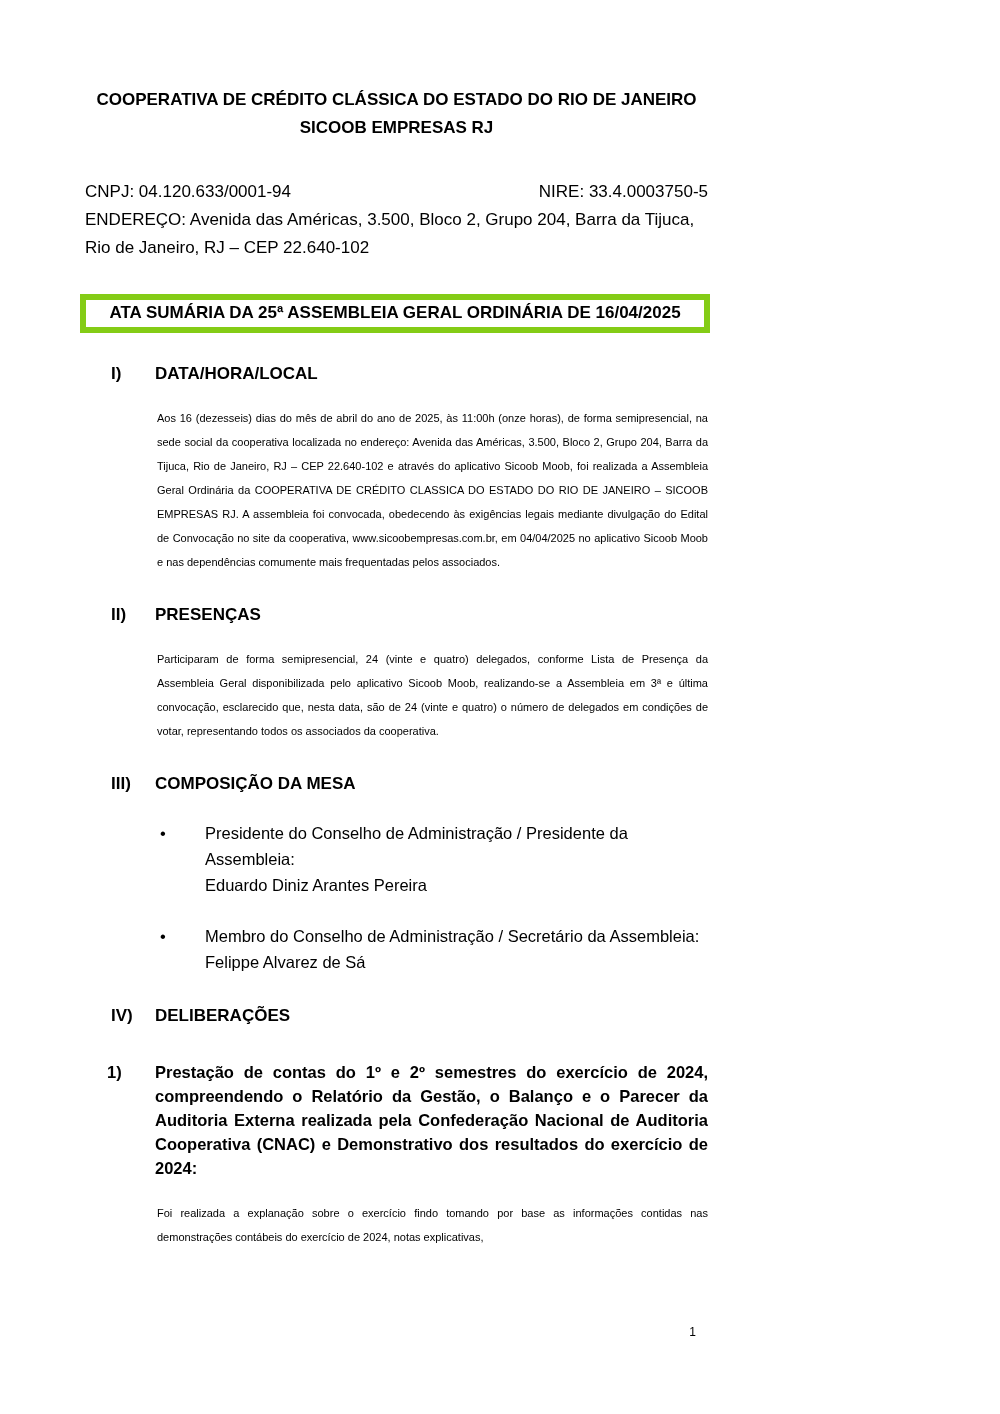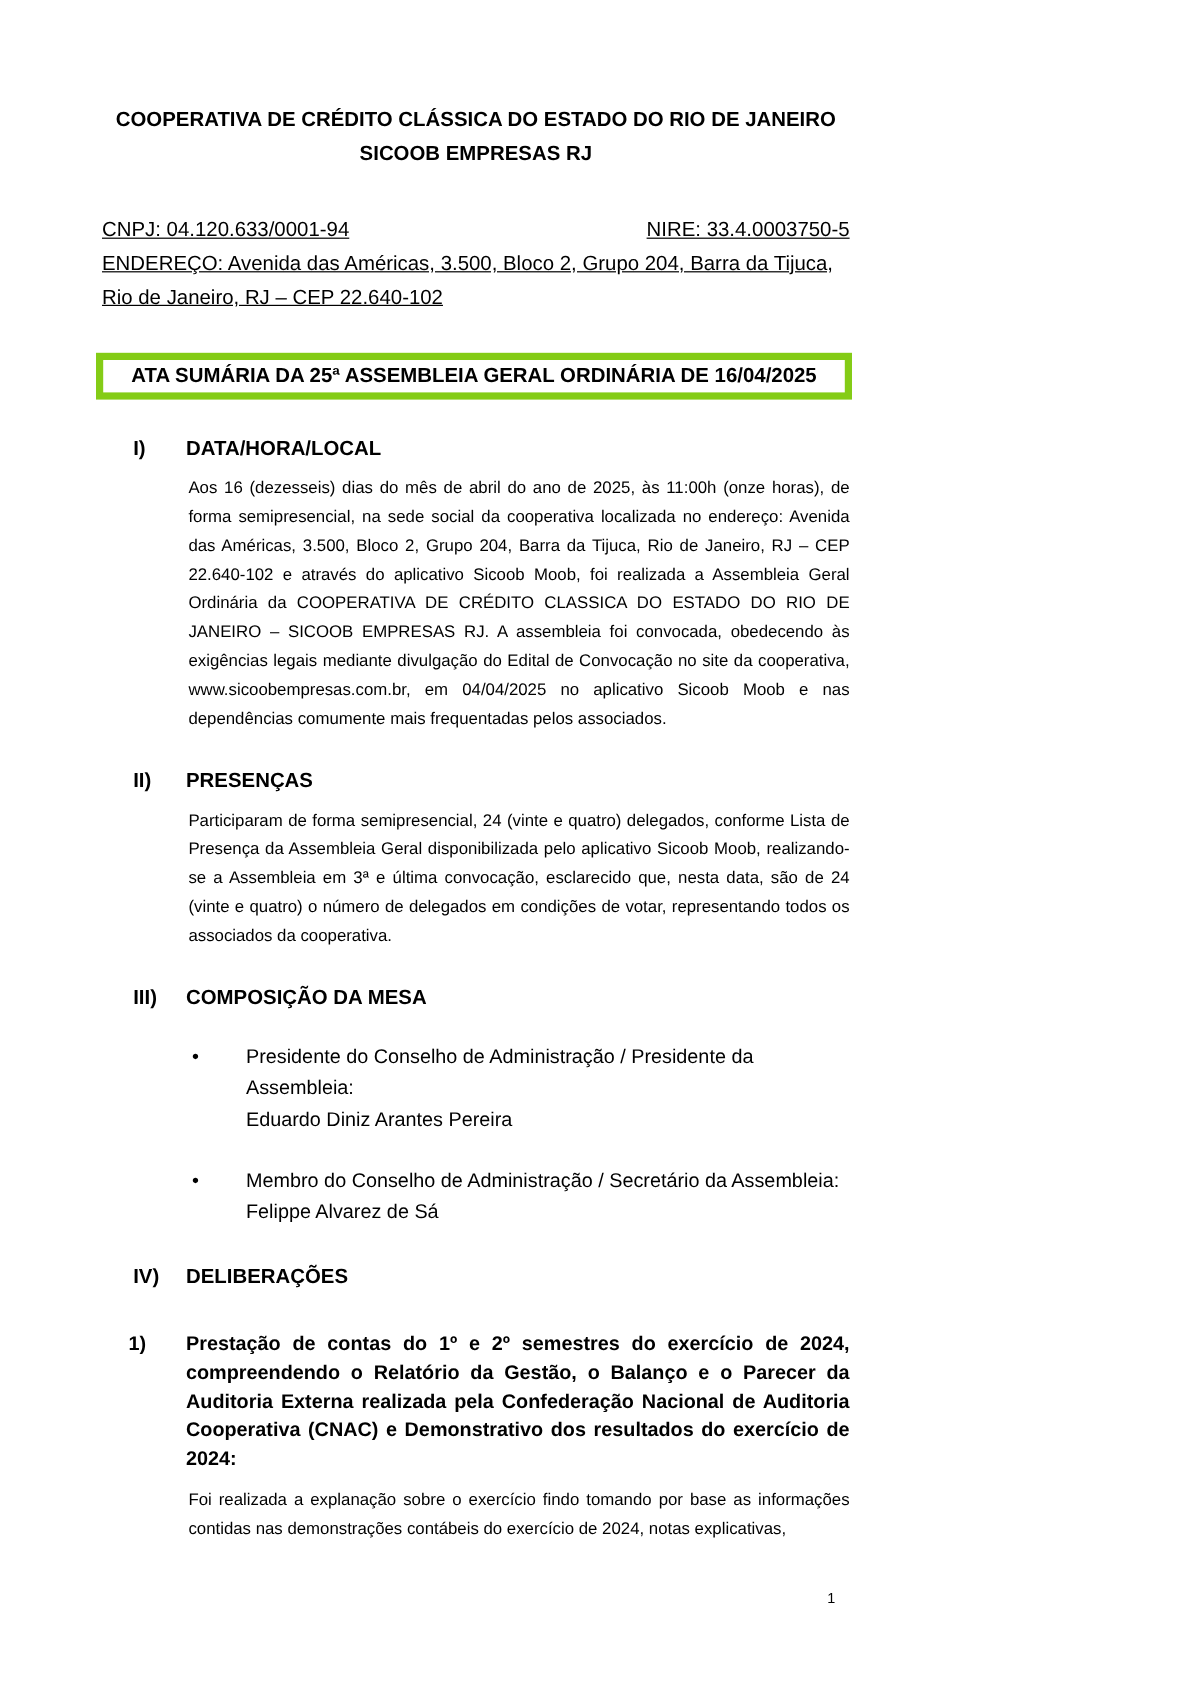--- a/index.html
+++ b/index.html
@@ -21,21 +21,20 @@
   .doc-title {
     text-align: center;
     font-weight: bold;
     font-size: 17px;
     line-height: 28px;
   }
   .registry {
     margin-top: 36px;
     font-size: 17px;
     line-height: 28px;
-    text-decoration: underline;
   }
   .registry-row {
     display: flex;
     justify-content: space-between;
   }
   .address { text-align: left; }
   .ata-box {
     margin-top: 32px;
     margin-left: -5px;
     margin-right: -2px;
@@ -52,22 +51,22 @@
     font-size: 17px;
     line-height: 22px;
   }
   .sec-num {
     width: 70px;
     padding-left: 26px;
     flex: none;
   }
   .para {
     margin-left: 72px;
-    margin-top: 9px;
-    font-size: 14px;
+    margin-top: 21px;
+    font-size: 11px;
     line-height: 24px;
     text-align: justify;
   }
   .para-wide {
     line-height: 29px;
   }
   .bullet-item {
     display: flex;
     margin-left: 75px;
     margin-top: 25px;

